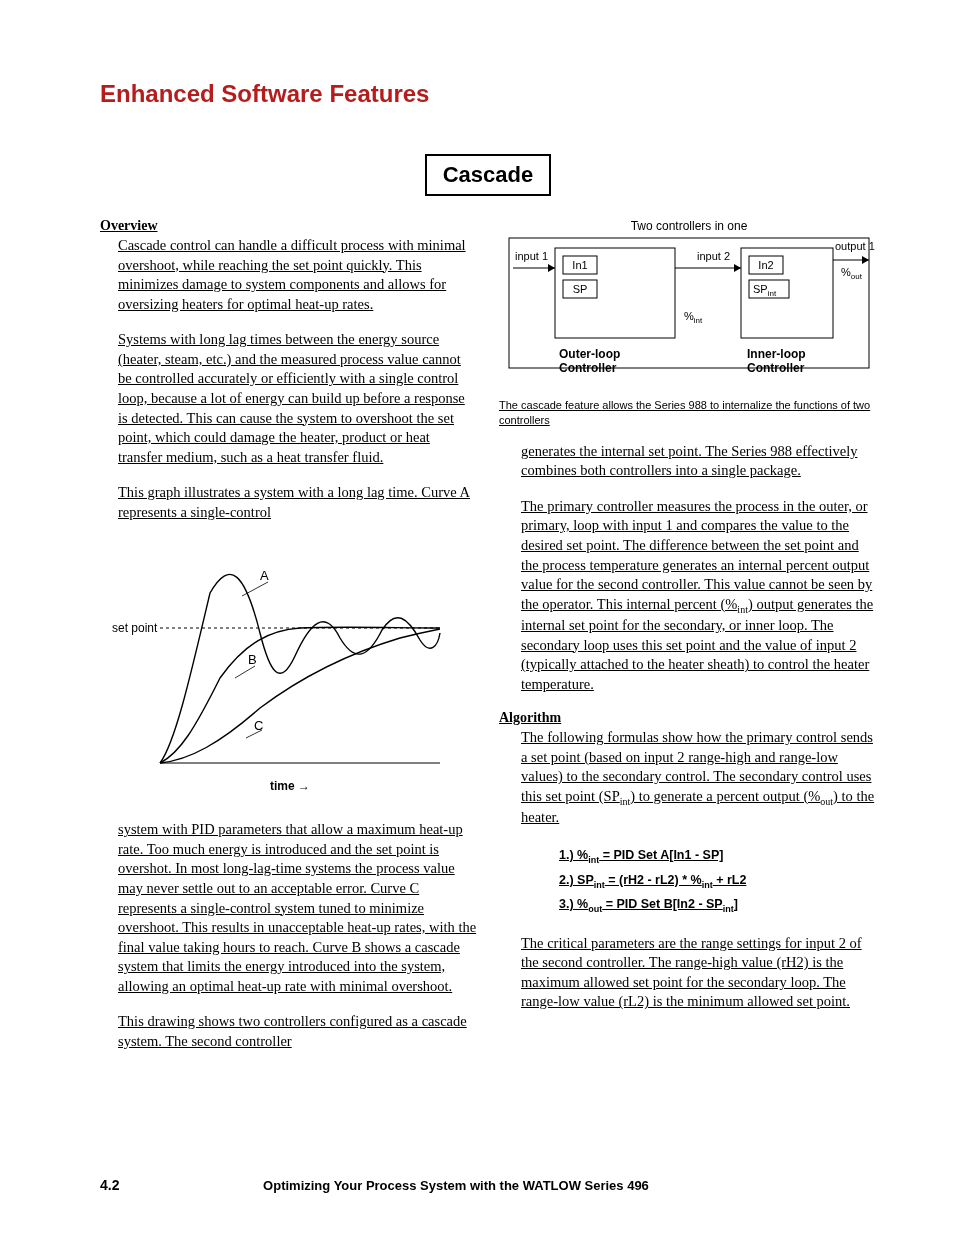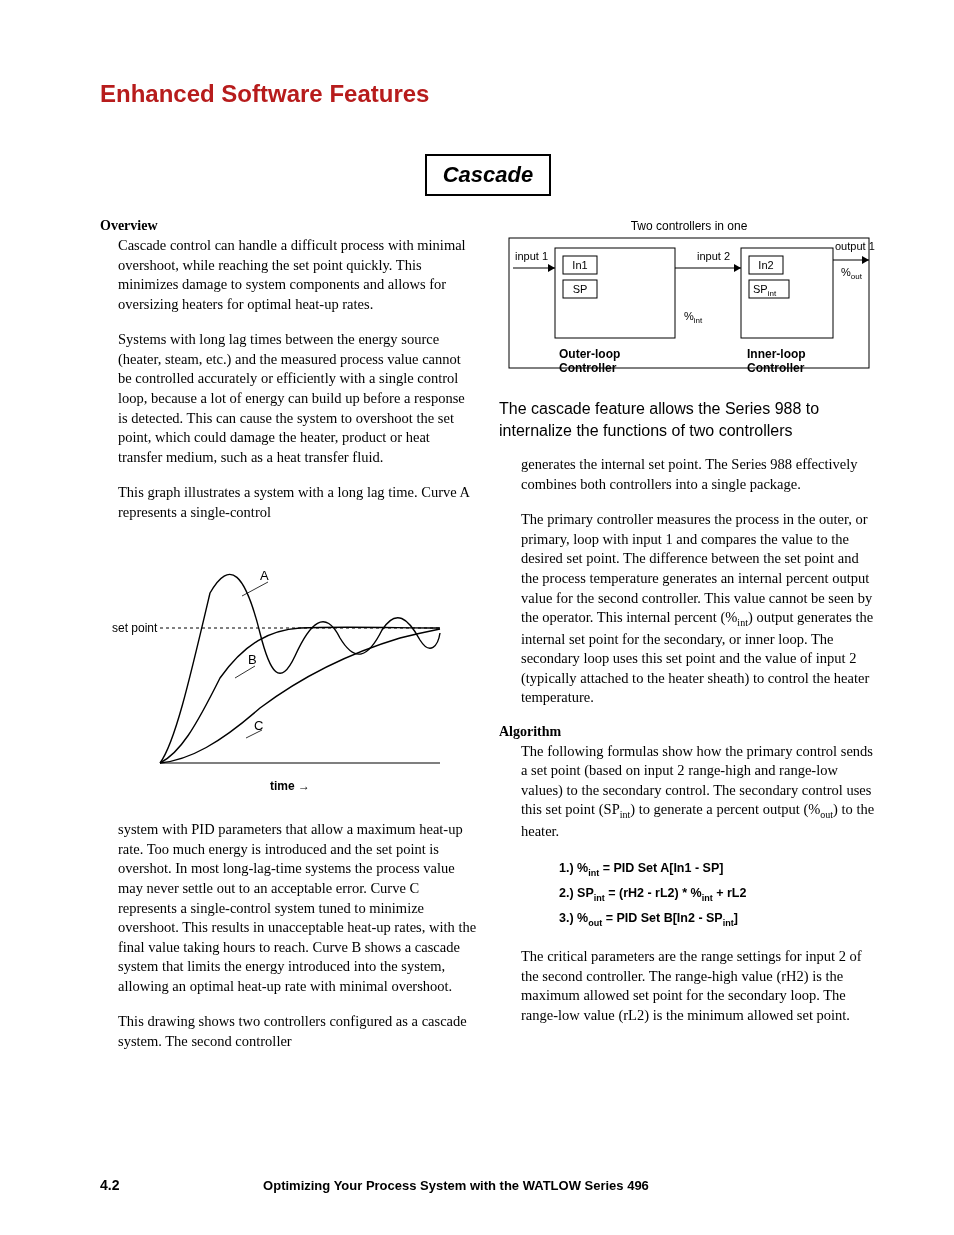--- a/index.html
+++ b/index.html
@@ -26,25 +26,25 @@
     margin: 0 0 46px 0;
   }
   .box-title-wrap { text-align: center; margin-bottom: 22px; }
   .box-title {
     display: inline-block;
     border: 2px solid #000;
     font-family: Arial, Helvetica, sans-serif;
     font-weight: bold;
     font-size: 22px;
     padding: 6px 16px;
-    font-style: italic;
   }
   .cols {
     display: flex;
     gap: 22px;
+    text-decoration: underline;
   }
   .col { flex: 1 1 0; min-width: 0; }
   .subhead {
     font-weight: bold;
     font-size: 14px;
     margin: 0 0 2px 0;
   }
   p.body {
     font-size: 14.5px;
     line-height: 1.35;
@@ -55,21 +55,21 @@
   .formula-block {
     margin: 6px 0 16px 60px;
     font-family: Arial, Helvetica, sans-serif;
     font-weight: bold;
     font-size: 12.5px;
     line-height: 1.9;
   }
   .formula-block sub { font-size: 9px; }
   .diagram-caption {
     font-family: Arial, Helvetica, sans-serif;
-    font-size: 16px;
+    font-size: 11px;
     line-height: 1.35;
     margin: 6px 0 14px 0;
   }
   .footer {
     position: absolute;
     bottom: 42px;
     left: 100px;
     right: 78px;
     font-family: Arial, Helvetica, sans-serif;
     font-weight: bold;

